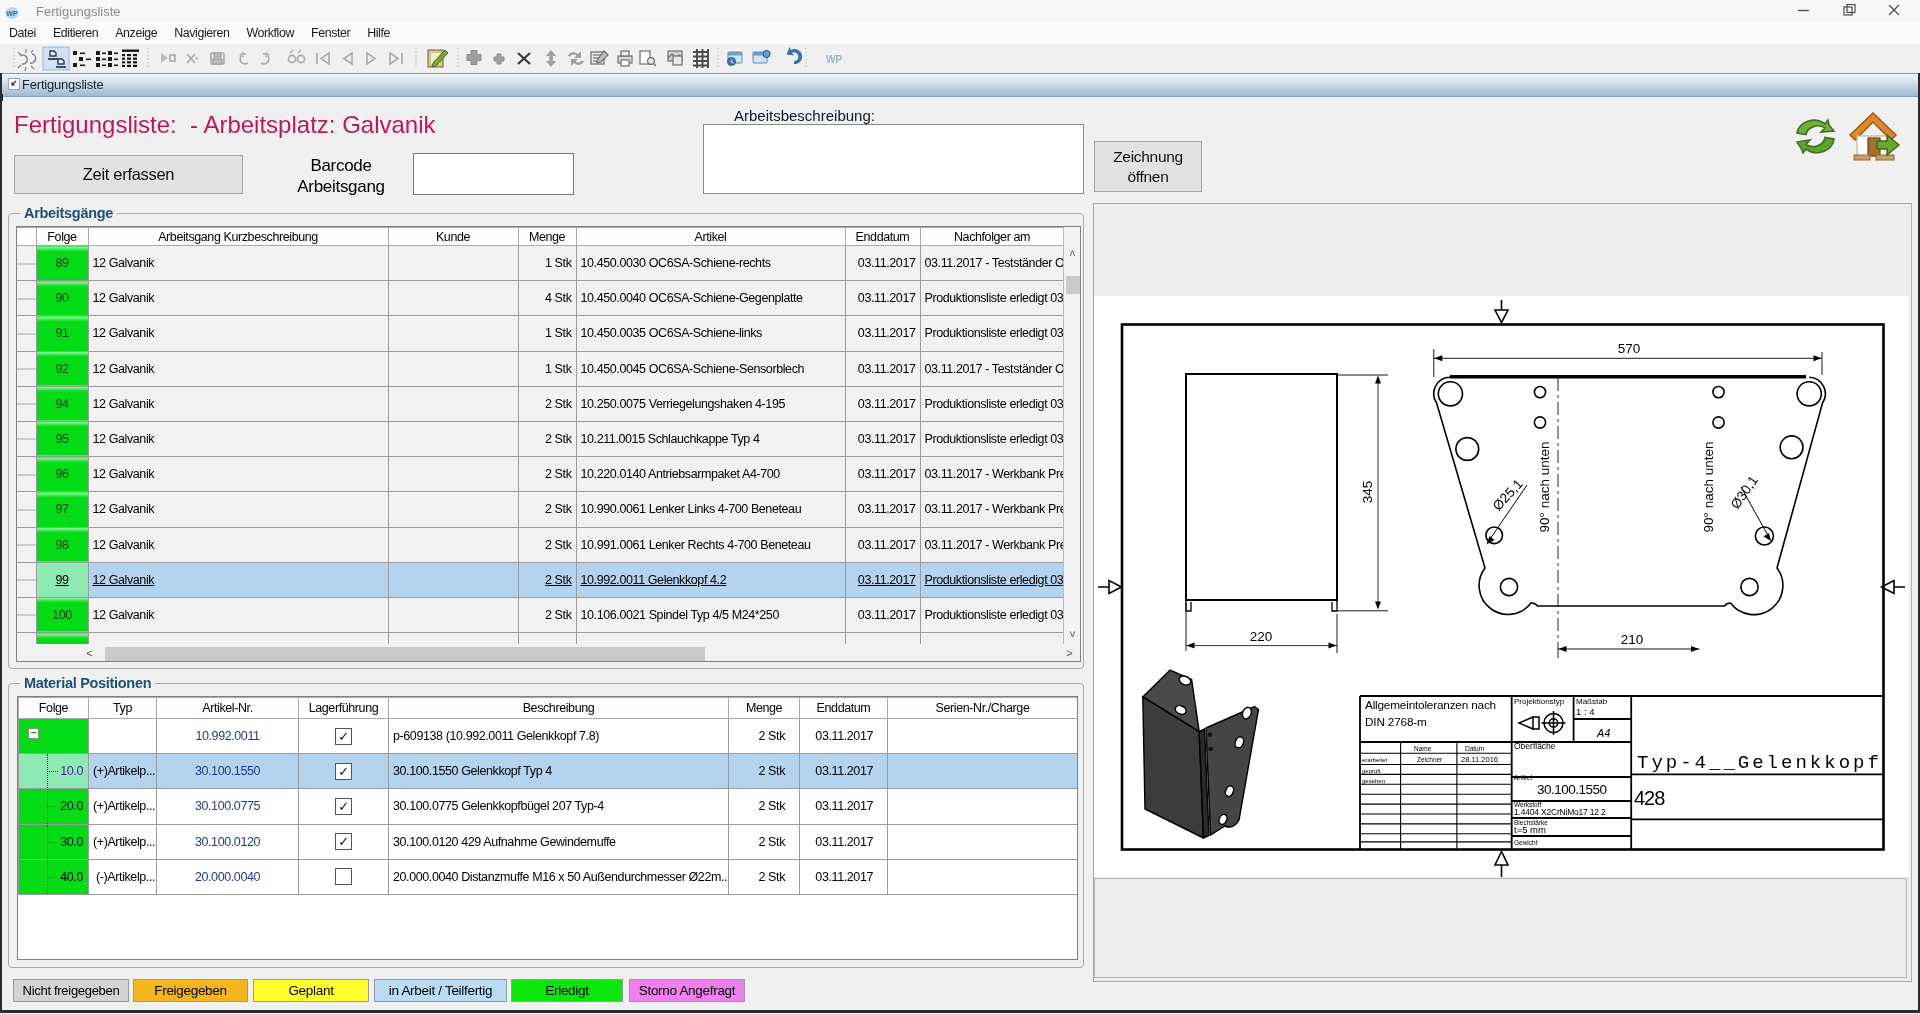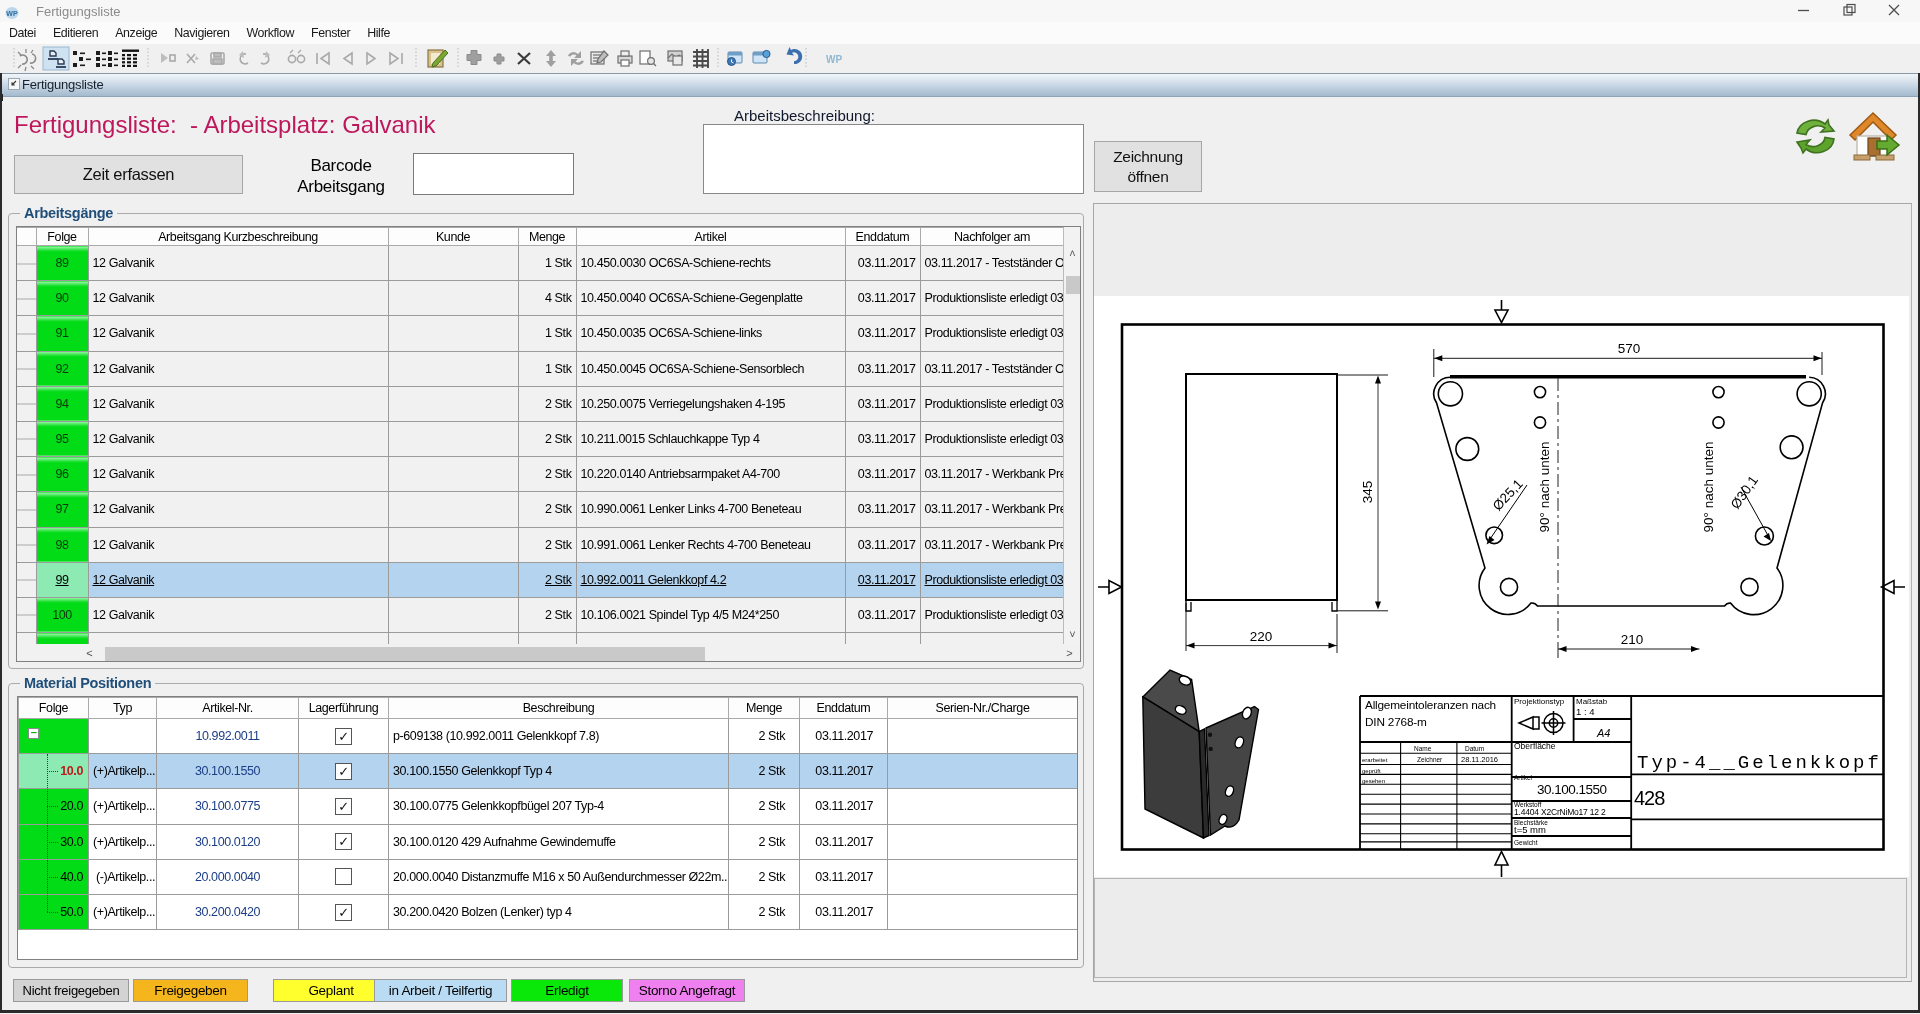--- a/index.html
+++ b/index.html
@@ -24,21 +24,21 @@
   #tbl2 td.r{text-align:right;padding-right:14px;}
   #tbl2 td.c{text-align:center;}
   #tbl2 td.art{color:#1c3e86;text-align:center;}
   #tbl2 tr.sel td{background:#b4d3ef;}
   #tbl2 td.mfol{background:#02dc16;padding:0;position:relative;}
   #tbl2 tr.sel td.mfolsel{background:#8deab2;padding:0;position:relative;}
   .tnum{position:absolute;right:5px;top:50%;transform:translateY(-50%);color:#000;}
   .tree{position:absolute;left:28px;top:0;bottom:0;width:0;border-left:1px dotted #0a5a1a;}
   .tree.half{bottom:50%;}
   .stub{position:absolute;left:28px;top:50%;width:11px;height:0;border-top:1px dotted #0a5a1a;}
-  tr.sel .tnum{color:#b91c1c;font-weight:bold;}
+  tr.sel .tnum{color:#4c1d95;}
   .mbox{position:absolute;left:9px;top:9px;width:9px;height:9px;background:#fff;border:1px solid #8a8a8a;
         color:#0a0;font-size:11px;line-height:7px;text-align:center;font-weight:bold;}
   .cb{display:inline-block;width:15px;height:15px;background:#fff;border:1px solid #555;font-size:13px;line-height:15px;color:#111;vertical-align:middle;}
 </style>
 </head>
 <body>
 
 <div class="abs" style="left:100px;top:0;width:360px;height:1.5px;background:repeating-linear-gradient(90deg,#cfcfcf 0 12px,transparent 12px 26px);"></div>
 <div class="abs" style="left:0;top:0;width:1920px;height:22px;background:#f7f7f7;"></div>
 <svg class="abs" style="left:5px;top:6px;" width="14" height="14" viewBox="0 0 14 14">
@@ -479,41 +479,27 @@
             <span class="tnum">40.0</span>
           </td>
           <td>&nbsp;(-)Artikelp...</td>
           <td class="art">20.000.0040</td>
           <td class="c"><span class="cb">&nbsp;</span></td>
           <td>20.000.0040 Distanzmuffe M16 x 50 Außendurchmesser Ø22m...</td>
           <td class="r">2 Stk</td>
           <td class="r">03.11.2017</td>
           <td></td>
     </tr>
-    <tr>
-      <td class="mfol">
-            <span class="tree half"></span>
-            <span class="stub"></span>
-            <span class="tnum">50.0</span>
-          </td>
-          <td>(+)Artikelp...</td>
-          <td class="art">30.200.0420</td>
-          <td class="c"><span class="cb">✓</span></td>
-          <td>30.200.0420 Bolzen (Lenker) typ 4</td>
-          <td class="r">2 Stk</td>
-          <td class="r">03.11.2017</td>
-          <td></td>
-    </tr>
   </tbody>
     </table>
 </div>
 
 <div class="abs" style="left:13px;top:979px;width:114px;height:21px;background:#d3d3d3;border:1px solid #9a9a9a;text-align:center;font-size:13px;letter-spacing:-0.3px;line-height:21px;white-space:nowrap;">Nicht freigegeben</div>
 <div class="abs" style="left:133px;top:979px;width:113px;height:21px;background:#f5b61d;border:1px solid #9a9a9a;text-align:center;font-size:13.5px;letter-spacing:-0.3px;line-height:21px;white-space:nowrap;">Freigegeben</div>
-<div class="abs" style="left:253px;top:979px;width:114px;height:21px;background:#ffff2e;border:1px solid #9a9a9a;text-align:center;font-size:13.5px;letter-spacing:-0.3px;line-height:21px;white-space:nowrap;margin-left:20px;">Geplant</div>
+<div class="abs" style="left:253px;top:979px;width:114px;height:21px;background:#ffff2e;border:1px solid #9a9a9a;text-align:center;font-size:13.5px;letter-spacing:-0.3px;line-height:21px;white-space:nowrap;">Geplant</div>
 <div class="abs" style="left:374px;top:979px;width:131px;height:21px;background:#b9dbf4;border:1px solid #9a9a9a;text-align:center;font-size:13.5px;letter-spacing:-0.3px;line-height:21px;white-space:nowrap;">in Arbeit / Teilfertig</div>
 <div class="abs" style="left:511px;top:979px;width:110px;height:21px;background:#0ae80a;border:1px solid #9a9a9a;text-align:center;font-size:13.5px;letter-spacing:-0.3px;line-height:21px;white-space:nowrap;">Erledigt</div>
 <div class="abs" style="left:629px;top:979px;width:114px;height:21px;background:#f080f0;border:1px solid #9a9a9a;text-align:center;font-size:13.5px;letter-spacing:-0.3px;line-height:21px;white-space:nowrap;">Storno Angefragt</div>
 
 <div class="abs" style="left:1093px;top:203px;width:817px;height:777px;background:#ededed;border:1px solid #a6a6a6;border-right:1px solid #b4b4b4;"></div>
 <div class="abs" style="left:1094px;top:296px;width:815px;height:581px;background:#fff;"></div>
 <div class="abs" style="left:1094px;top:878px;width:813px;height:100px;background:#ececec;border:1px solid #b4b4b4;box-sizing:border-box;"></div>
 <svg id="drawing" class="abs" style="left:1094px;top:296px;" width="815" height="581" viewBox="0 0 815 581" font-family="Liberation Sans, sans-serif" fill="none" stroke="#000">
 
   <rect x="28" y="28.5" width="761.5" height="525" stroke-width="2.6"></rect>

